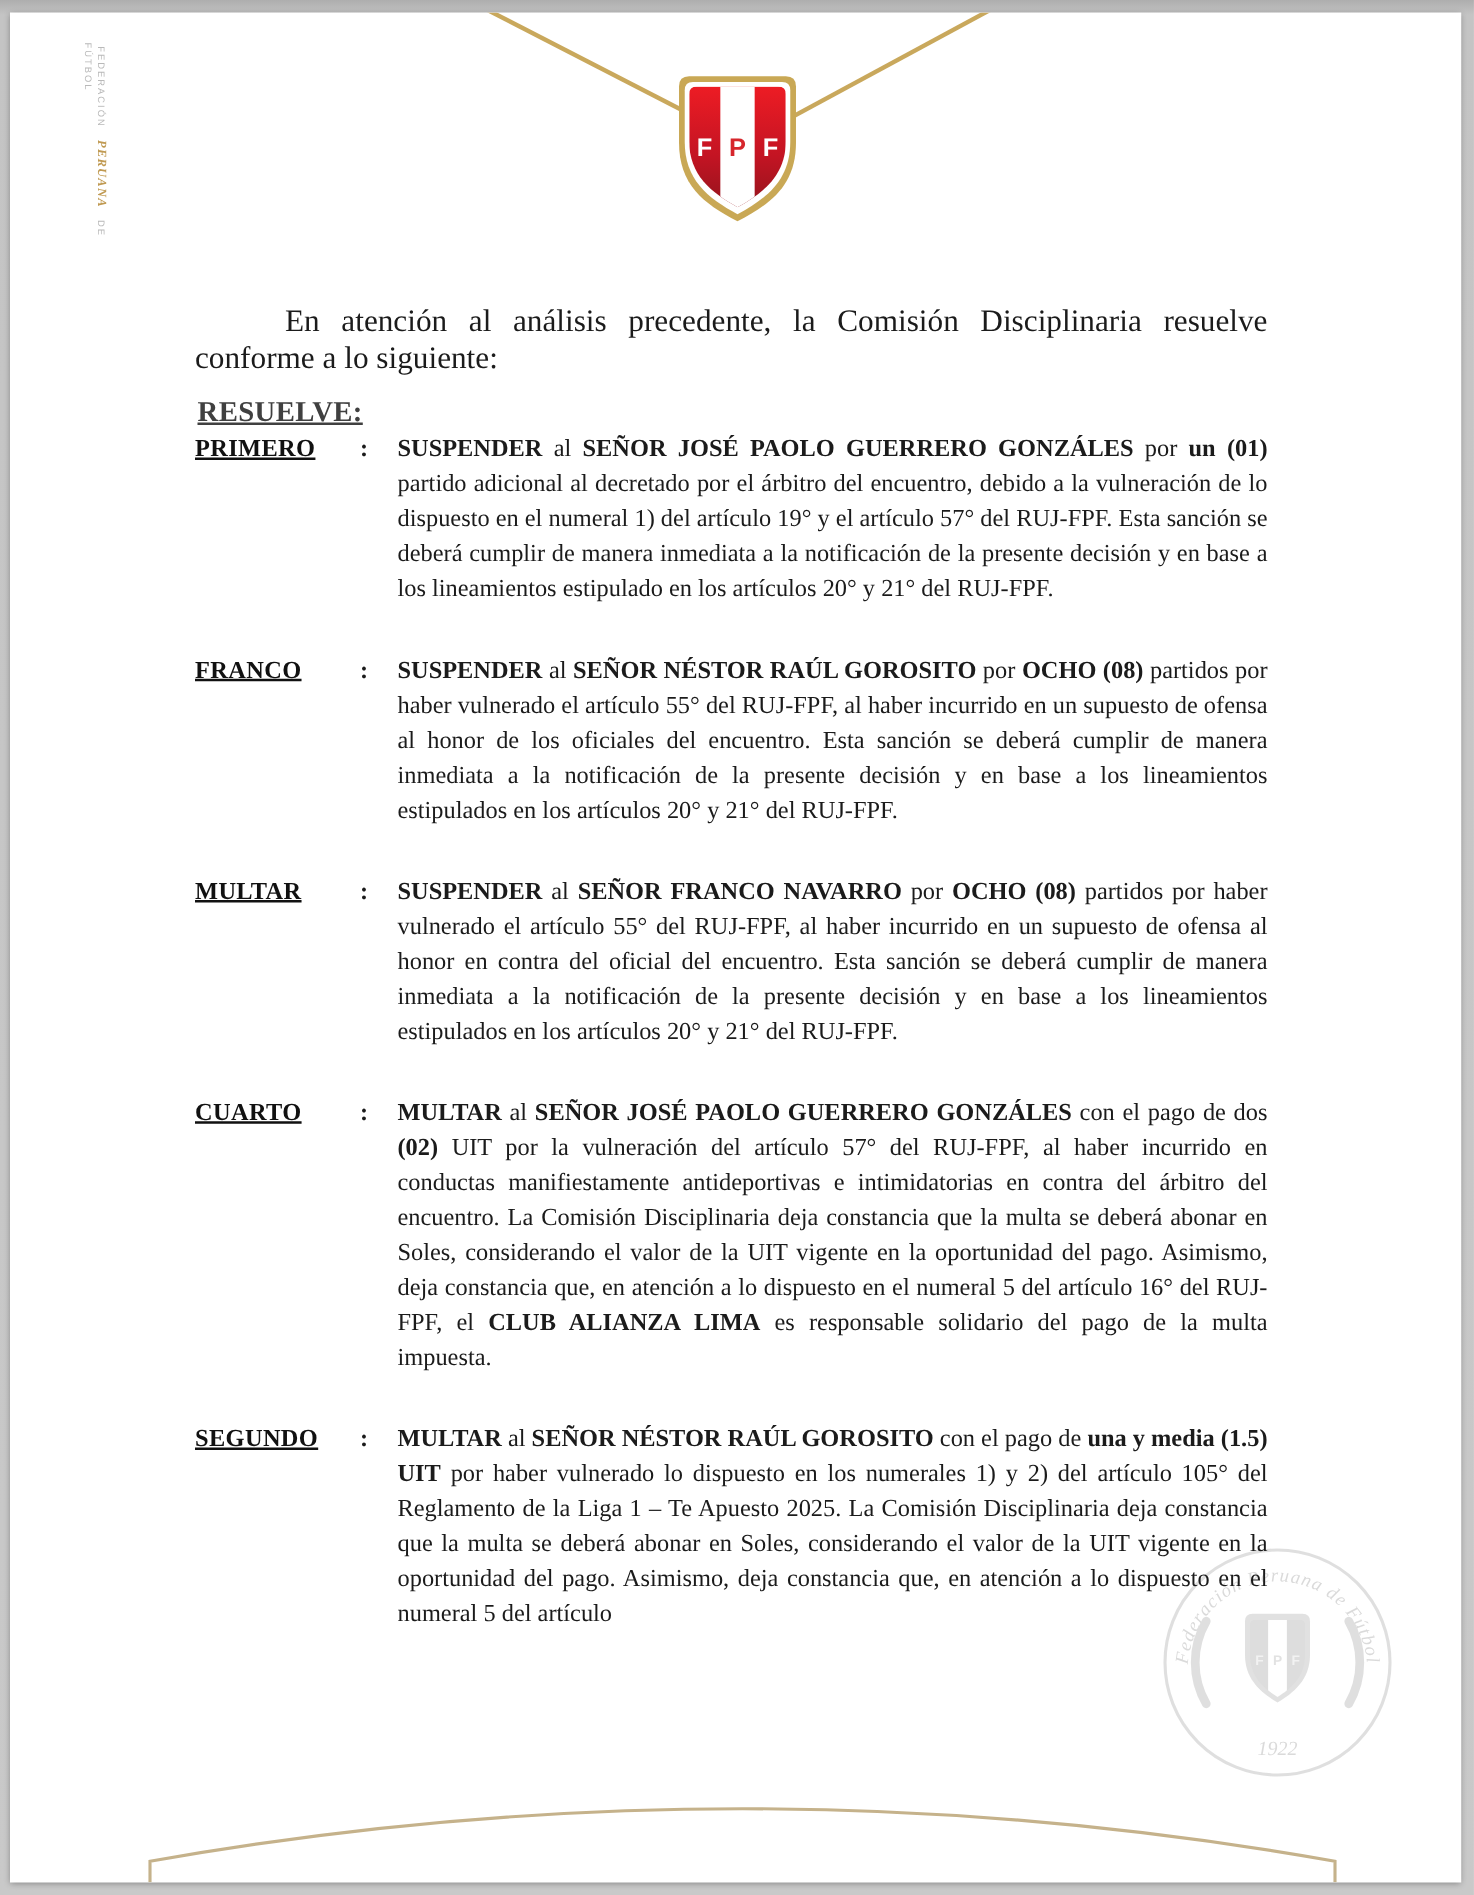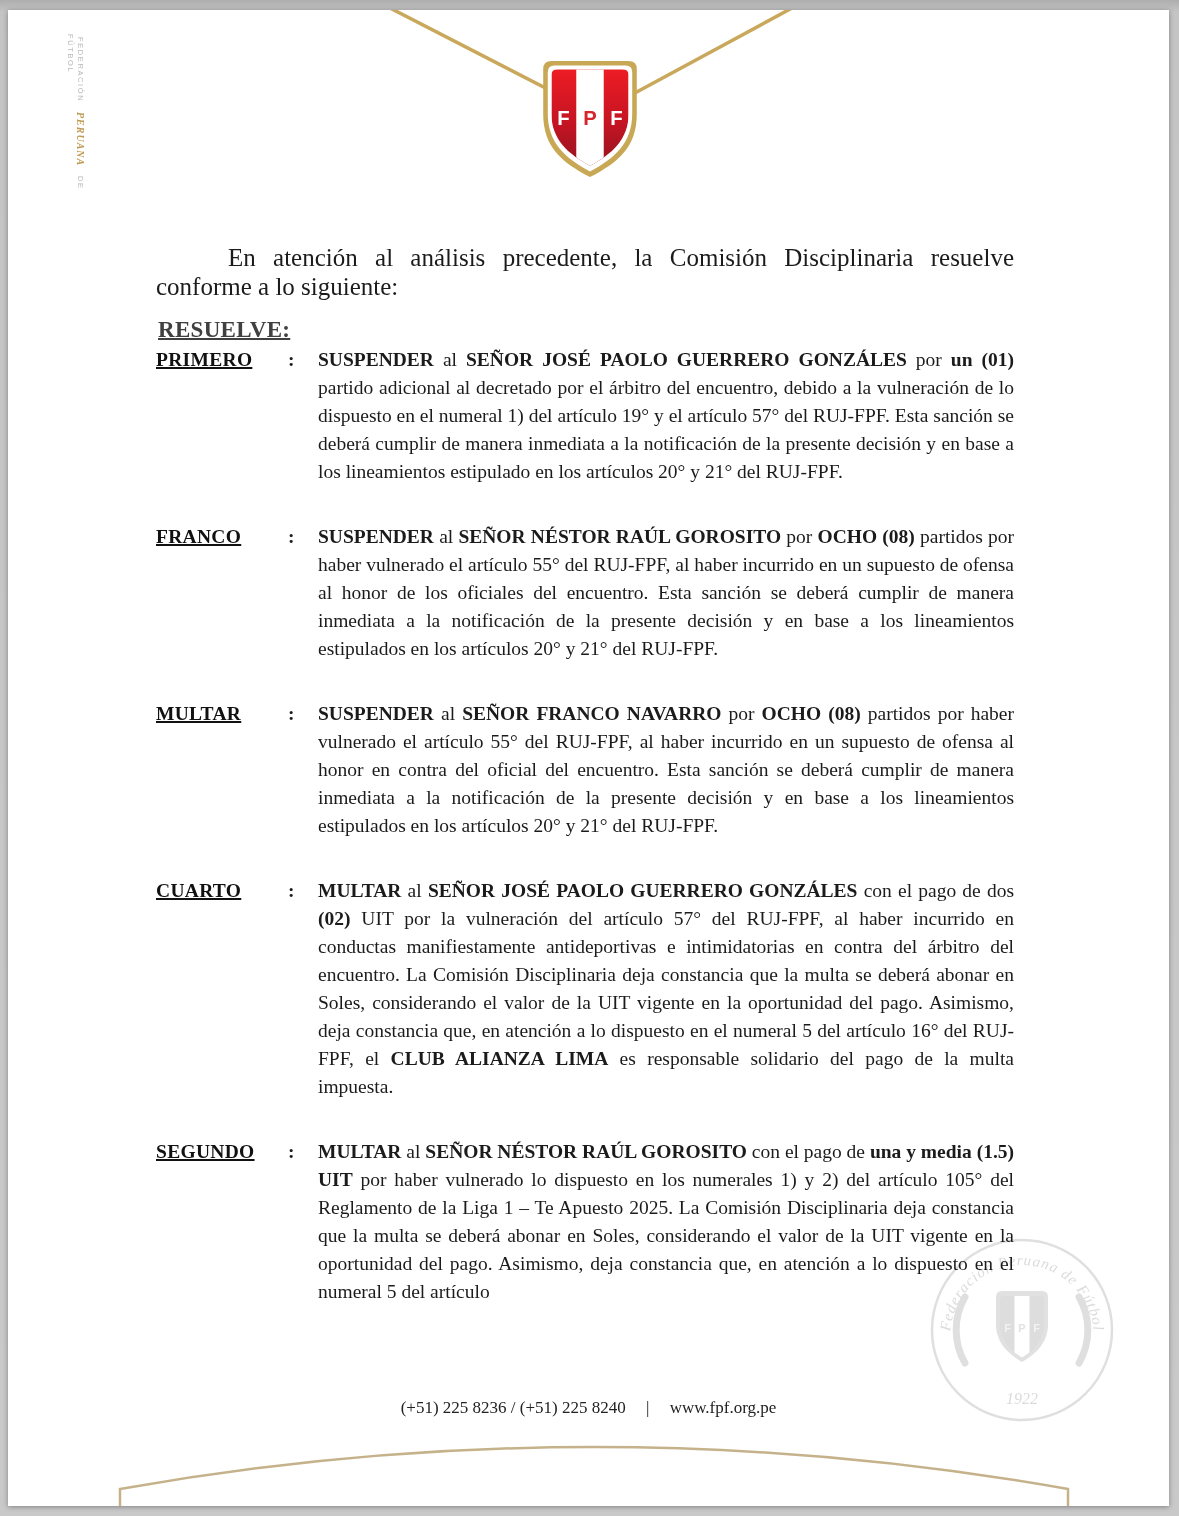--- a/index.html
+++ b/index.html
@@ -179,21 +179,16 @@
     <div class="rbody"><span class="b">MULTAR</span><span> al </span><span class="b">SEÑOR JOSÉ PAOLO GUERRERO GONZÁLES</span><span> con el pago de dos </span><span class="b">(02)</span><span> UIT por la vulneración del artículo 57° del RUJ-FPF, al haber incurrido en conductas manifiestamente antideportivas e intimidatorias en contra del árbitro del encuentro. La Comisión Disciplinaria deja constancia que la multa se deberá abonar en Soles, considerando el valor de la UIT vigente en la oportunidad del pago. Asimismo, deja constancia que, en atención a lo dispuesto en el numeral 5 del artículo 16° del RUJ-FPF, el </span><span class="b">CLUB ALIANZA LIMA</span><span> es responsable solidario del pago de la multa impuesta.</span></div>
   </div>
 
   <div class="section">
     <div class="term">SEGUNDO</div>
     <div class="colon">:</div>
     <div class="rbody"><span class="b">MULTAR</span><span> al </span><span class="b">SEÑOR NÉSTOR RAÚL GOROSITO</span><span> con el pago de </span><span class="b">una y media (1.5) UIT</span><span> por haber vulnerado lo dispuesto en los numerales 1) y 2) del artículo 105° del Reglamento de la Liga 1 – Te Apuesto 2025. La Comisión Disciplinaria deja constancia que la multa se deberá abonar en Soles, considerando el valor de la UIT vigente en la oportunidad del pago. Asimismo, deja constancia que, en atención a lo dispuesto en el numeral 5 del artículo</span></div>
   </div>
 </div>
     <div class="footer">
-      <div>
-        <span>(+51) 225 8236 / (+51) 225 8240</span>
-        <span class="sep">|</span>
-        <span>www.fpf.org.pe</span>
-      </div>
     </div>
   </div>
 
 </div>
 
 </body></html>

